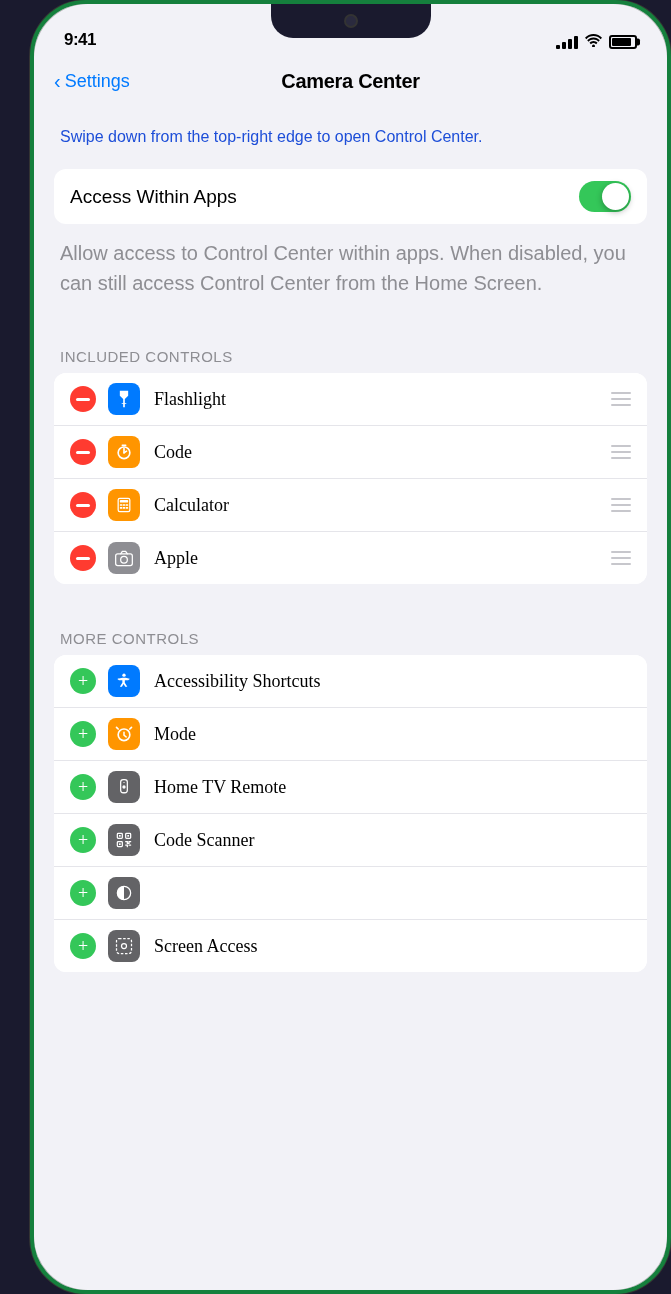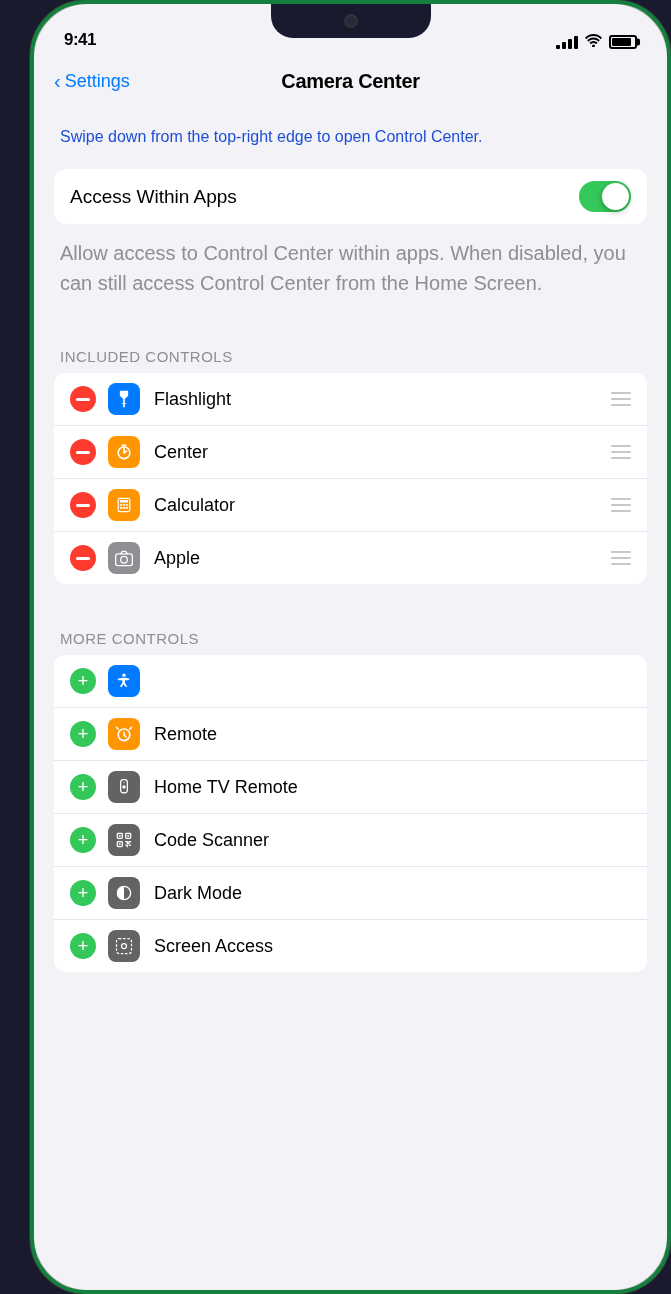--- a/index.html
+++ b/index.html
@@ -348,20 +348,21 @@
       border-radius: 12px;
       overflow: hidden;
     }
 
     .list-item {
       display: flex;
       align-items: center;
       padding: 10px 16px;
       border-bottom: 0.5px solid #e5e5ea;
       background: #fff;
+      font-family: Liberation Serif, serif;
     }
 
     .list-item:last-child {
       border-bottom: none;
     }
 
     
     .spacer {
       height: 16px;
     }
@@ -459,21 +460,21 @@
               <div class="remove-btn-inner"></div>
             </div>
             <div class="app-icon app-icon-orange" style="margin-left:12px;">
               <svg class="icon-svg" viewBox="0 0 24 24" fill="white">
                 <circle cx="12" cy="13" r="7" stroke="white" stroke-width="2" fill="none"></circle>
                 <path d="M12 13 L12 8" stroke="white" stroke-width="2" stroke-linecap="round"></path>
                 <path d="M12 13 L15 11" stroke="white" stroke-width="2" stroke-linecap="round"></path>
                 <rect x="9" y="3" width="6" height="2" rx="1" fill="white"></rect>
               </svg>
             </div>
-            <span class="row-label">Center</span>
+            <span class="row-label">Code</span>
             <div class="drag-handle">
               <div class="drag-line"></div>
               <div class="drag-line"></div>
               <div class="drag-line"></div>
             </div>
           </div>
 
           <div class="list-item">
             <div class="remove-btn">
               <div class="remove-btn-inner"></div>
@@ -529,35 +530,36 @@
           <div class="list-item">
             <div class="add-btn">
               <span class="add-btn-plus">+</span>
             </div>
             <div class="app-icon app-icon-blue" style="margin-left:12px;">
               <svg class="icon-svg" viewBox="0 0 24 24" fill="white">
                 <circle cx="12" cy="5" r="2" fill="white"></circle>
                 <path d="M12 8c-5 0-8 1.5-8 1.5l2 1.5H10v3l-3 5h2.5l2-3.5 2 3.5H16l-3-5v-3h4l2-1.5S17 8 12 8z" fill="white"></path>
               </svg>
             </div>
+            <span class="row-label">Accessibility Shortcuts</span>
           </div>
 
           <div class="list-item">
             <div class="add-btn">
               <span class="add-btn-plus">+</span>
             </div>
             <div class="app-icon app-icon-orange" style="margin-left:12px;">
               <svg class="icon-svg" viewBox="0 0 24 24" fill="white">
                 <circle cx="12" cy="13" r="7" stroke="white" stroke-width="2" fill="none"></circle>
                 <path d="M12 10 L12 13.5 L14.5 15.5" stroke="white" stroke-width="1.8" stroke-linecap="round" fill="none"></path>
                 <path d="M5 6 L3 4" stroke="white" stroke-width="2" stroke-linecap="round"></path>
                 <path d="M19 6 L21 4" stroke="white" stroke-width="2" stroke-linecap="round"></path>
               </svg>
             </div>
-            <span class="row-label">Remote</span>
+            <span class="row-label">Mode</span>
           </div>
 
           <div class="list-item">
             <div class="add-btn">
               <span class="add-btn-plus">+</span>
             </div>
             <div class="app-icon app-icon-dark-gray" style="margin-left:12px;">
               <svg class="icon-svg" viewBox="0 0 24 24" fill="white">
                 <rect x="8" y="3" width="8" height="16" rx="3" stroke="white" stroke-width="1.5" fill="none"></rect>
                 <circle cx="12" cy="12" r="2" fill="white"></circle>
@@ -589,21 +591,20 @@
           <div class="list-item">
             <div class="add-btn">
               <span class="add-btn-plus">+</span>
             </div>
             <div class="app-icon app-icon-dark-gray" style="margin-left:12px;">
               <svg class="icon-svg" viewBox="0 0 24 24" fill="white">
                 <circle cx="12" cy="12" r="8" stroke="white" stroke-width="1.5" fill="none"></circle>
                 <path d="M12 4 A8 8 0 0 0 12 20 Z" fill="white"></path>
               </svg>
             </div>
-            <span class="row-label">Dark Mode</span>
           </div>
 
           <div class="list-item">
             <div class="add-btn">
               <span class="add-btn-plus">+</span>
             </div>
             <div class="app-icon app-icon-dark-gray" style="margin-left:12px;">
               <svg class="icon-svg" viewBox="0 0 24 24" fill="white">
                 <rect x="3" y="3" width="18" height="18" rx="3" stroke="white" stroke-width="1.5" fill="none" stroke-dasharray="3 2"></rect>
                 <circle cx="12" cy="12" r="3" stroke="white" stroke-width="1.5" fill="none"></circle>

